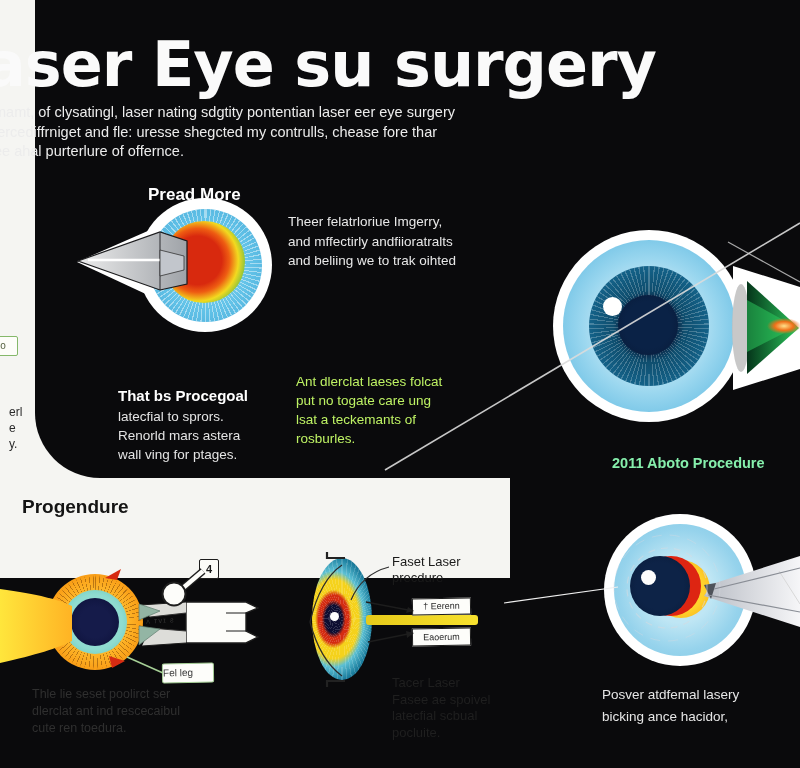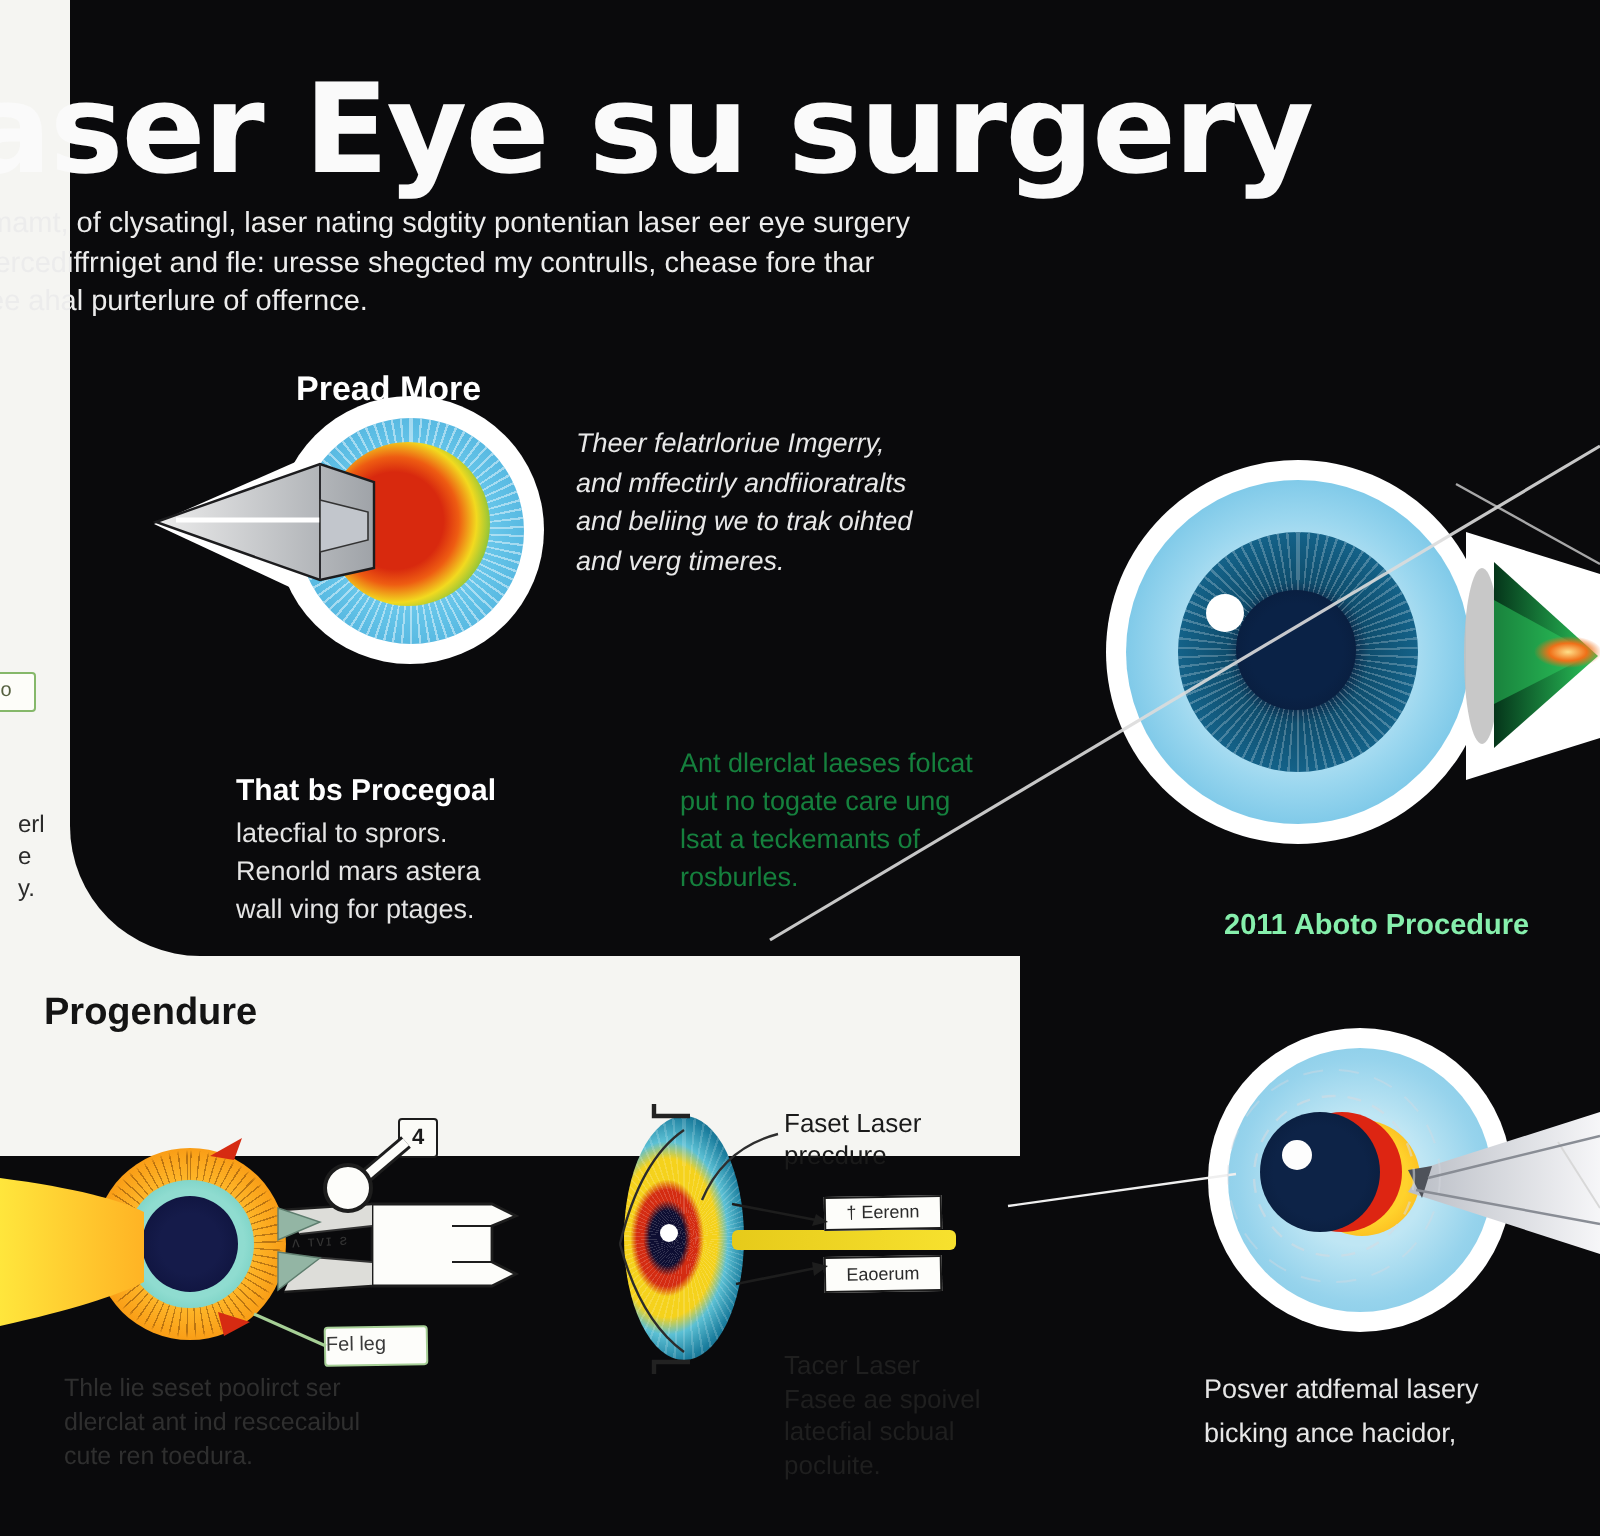--- a/index.html
+++ b/index.html
@@ -10,24 +10,24 @@
   
   .z1{z-index:1}.z2{z-index:2}.z3{z-index:3}.z4{z-index:4}.z6{z-index:6}
   
   .white-panel{left:0;top:190;width:510px;height:578px;background:#f5f5f2;}
   .black-card{left:35px;top:0;width:765px;height:478px;background:#0a0a0c;border-radius:0 0 0 65px;}
   
   .title{left:-16px;top:28px;font-family:"DejaVu Sans","Liberation Sans",sans-serif;
          font-weight:700;font-size:62px;letter-spacing:-1px;color:#fafafa;}
   .subtitle{left:-6px;top:103px;font-size:14.5px;line-height:19.5px;color:#ececec;}
   .readmore{left:148px;top:185px;font-size:17px;font-weight:700;color:#fff;}
-  .intro{left:288px;top:212px;font-size:13.5px;line-height:19.5px;color:#e8e8e8;font-style:italic;}
+  .intro{left:288px;top:212px;font-size:13.5px;line-height:19.5px;color:#e8e8e8;}
   .col1{left:118px;top:370px;font-size:13.5px;line-height:19px;color:#e4e4e4;}
   .col1 .hd{font-weight:700;font-size:15px;color:#fff;margin-bottom:2px;margin-top:16px;}
-  .col2{left:296px;top:372px;font-size:13.5px;line-height:19px;color:#15803d;margin-left:44px;}
+  .col2{left:296px;top:372px;font-size:13.5px;line-height:19px;color:#bef264;}
   .bigeye-caption{left:612px;top:455px;font-size:14.5px;font-weight:700;color:#86efac;}
   .frag{color:#2b2b2b;font-size:12px;line-height:13px;}
   .greenbox{left:-12px;top:336px;width:28px;height:18px;border:1.5px solid #85b86a;border-radius:2px;
             background:#fdfdf9;color:#55603f;font-size:10px;text-align:center;line-height:18px;}
   
   .proc-heading{left:22px;top:496px;font-size:19px;font-weight:700;color:#141414;}
   .proc-caption{left:32px;top:686px;font-size:12.5px;line-height:17px;color:#2f2f2f;}
   .cs-label{left:392px;top:554px;font-size:13px;line-height:16px;color:#1a1a1a;}
   .cs-caption{left:392px;top:675px;font-size:13px;line-height:16.5px;color:#1f1f1f;}
   .lblbox{border:1.5px solid #1c1c1c;background:#fdfdfa;color:#2a2a2a;font-size:9px;
@@ -69,21 +69,20 @@
     <div class="streaks" style="-webkit-mask-image:radial-gradient(circle,transparent 0 20px,#000 24px);
          mask-image:radial-gradient(circle,transparent 0 20px,#000 24px);"></div>
   </div>
   <div class="abs z2 circ" style="left:163px;top:221px;width:82px;height:82px;
        background:radial-gradient(circle at 42% 48%,#d8290e 0 38%,#ee5c12 50%,#f2da1f 64%,#86c23c 76%,rgba(120,200,80,0) 86%);"></div>
 
   <div class="abs z4 intro">
     <div class="txt">Theer felatrloriue Imgerry,</div>
     <div class="txt">and mffectirly andfiioratralts</div>
     <div class="txt">and beliing we to trak oihted</div>
-    <div class="txt">and verg timeres.</div>
   </div>
 
   <div class="abs z4 col1">
     <div class="hd txt">That bs Procegoal</div>
     <div class="txt">latecfial to sprors.</div>
     <div class="txt">Renorld mars astera</div>
     <div class="txt">wall ving for ptages.</div>
   </div>
   <div class="abs z4 col2">
     <div class="txt">Ant dlerclat laeses folcat</div>

